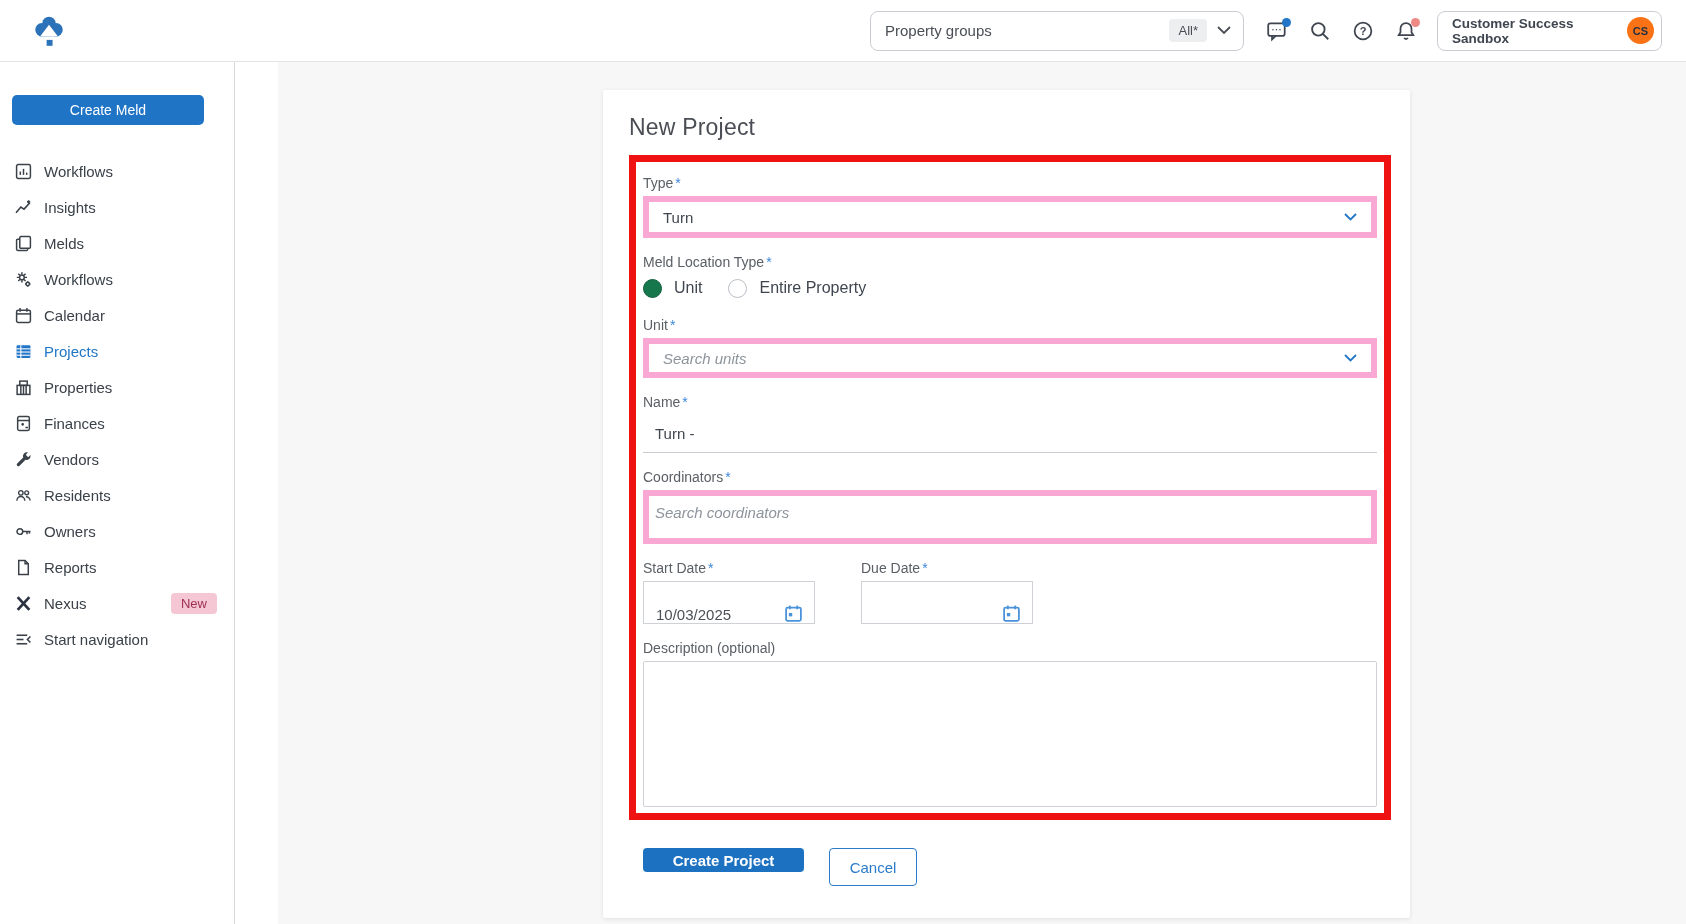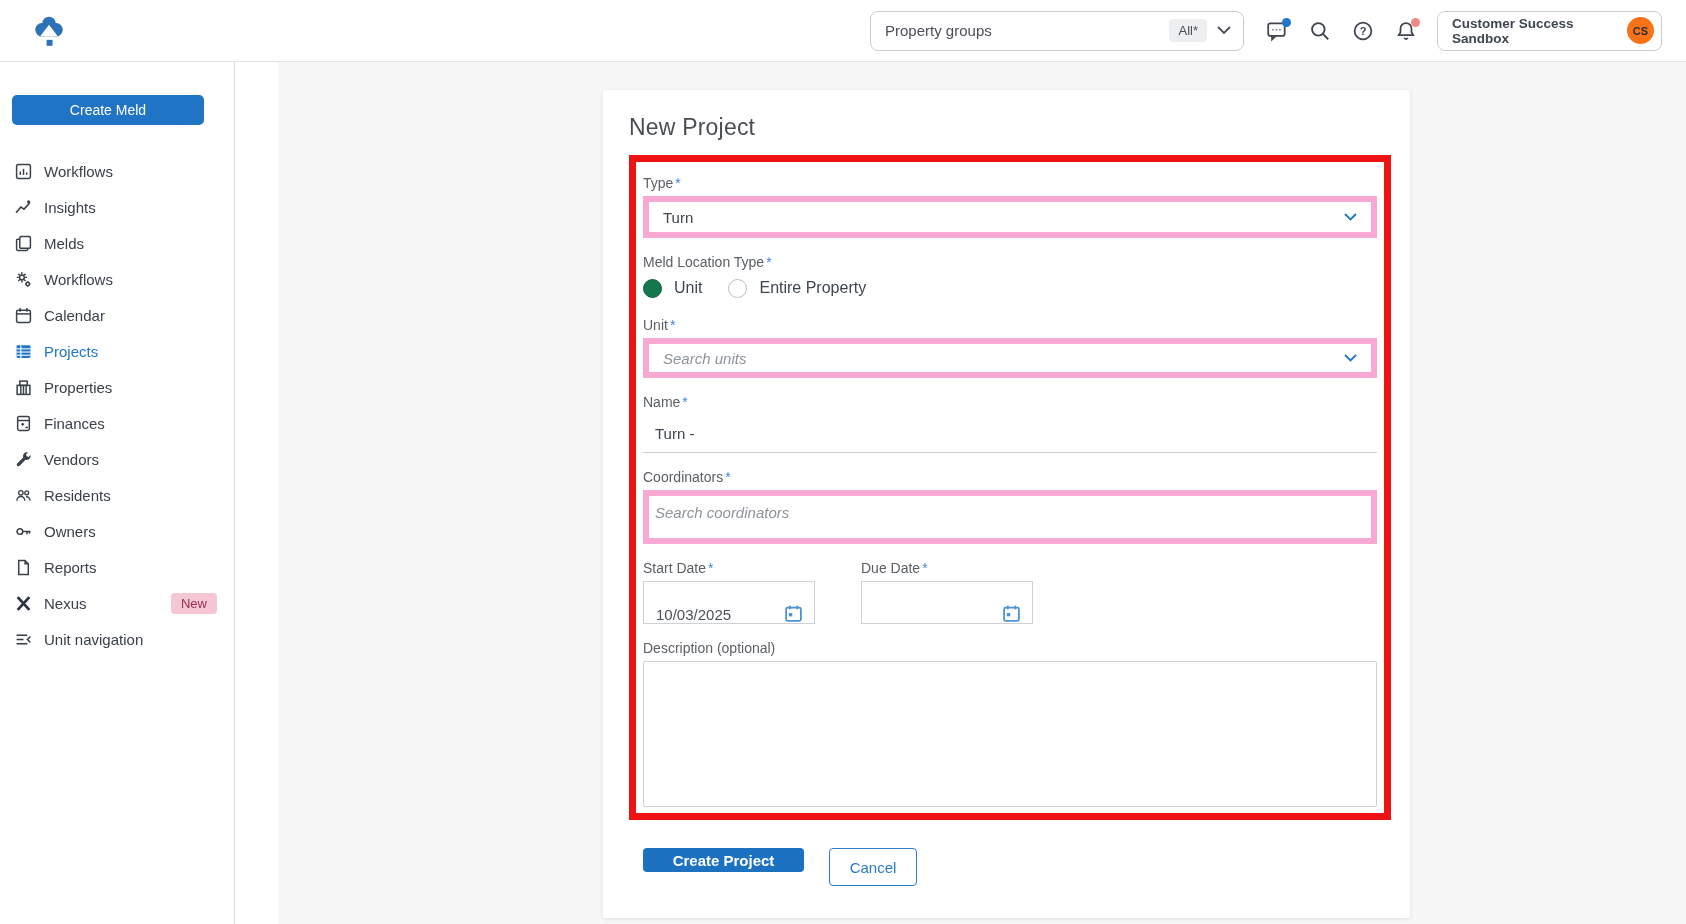--- a/index.html
+++ b/index.html
@@ -279,21 +279,21 @@
       <span class="new-badge">New</span>
     </div>
 
     <div class="nav-item">
       <svg width="17" height="17" viewBox="0 0 16 16" fill="none" stroke="#3a4149" stroke-width="1.5">
         <line x1="1.5" y1="4" x2="11.5" y2="4"></line>
           <line x1="1.5" y1="8" x2="8" y2="8"></line>
           <line x1="1.5" y1="12" x2="11.5" y2="12"></line>
         <polyline points="14.5,5.2 11.7,8 14.5,10.8"></polyline>
       </svg>
-      <span class="nav-label">Unit navigation</span>
+      <span class="nav-label">Start navigation</span>
     </div>
   </div>
 
   <div class="main">
     <div class="card">
       <div class="card-title">New Project</div>
 
       <div class="red-rect">
 
         <div class="fgroup">

